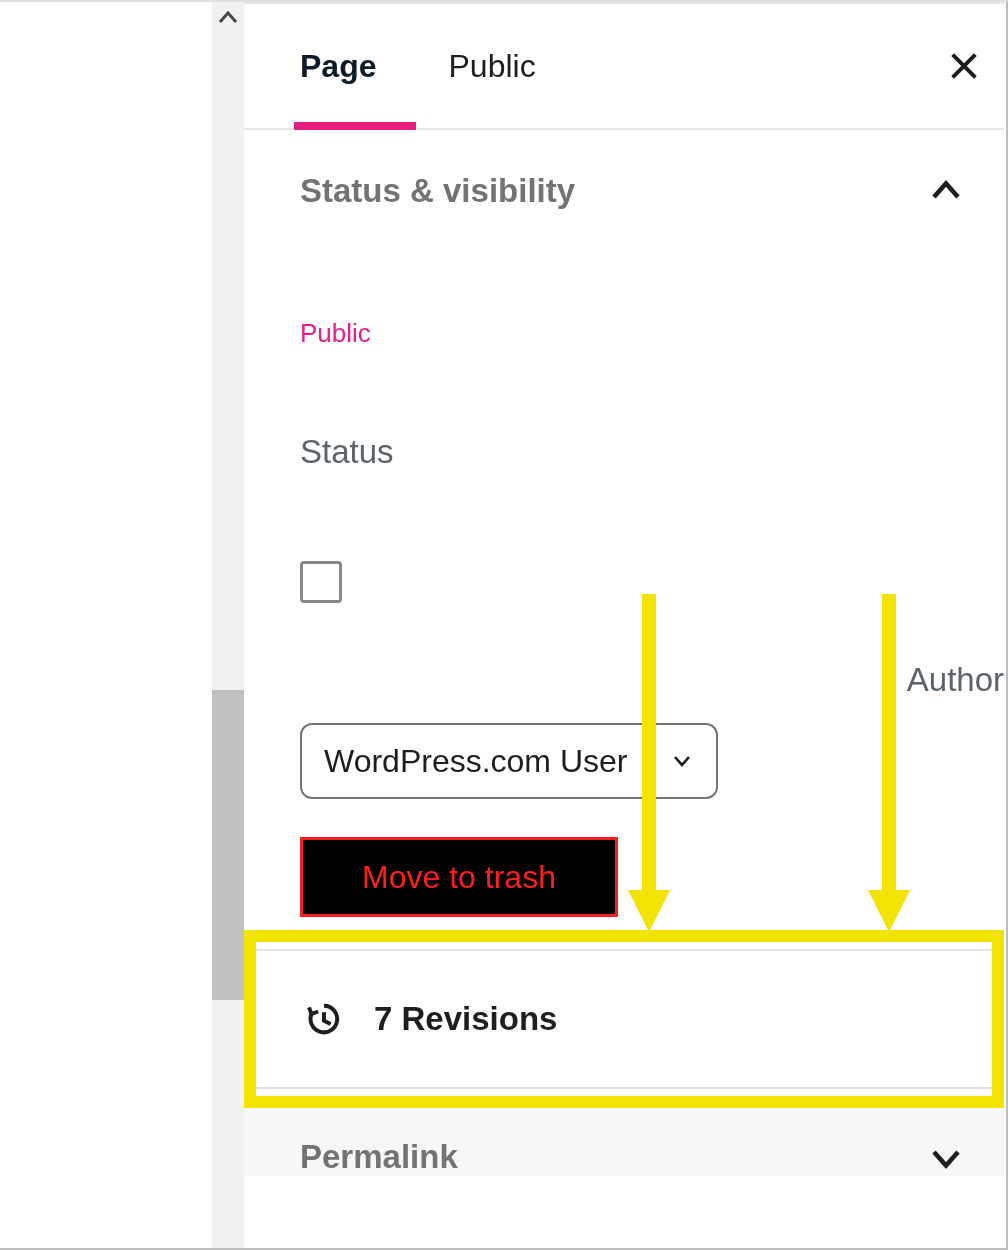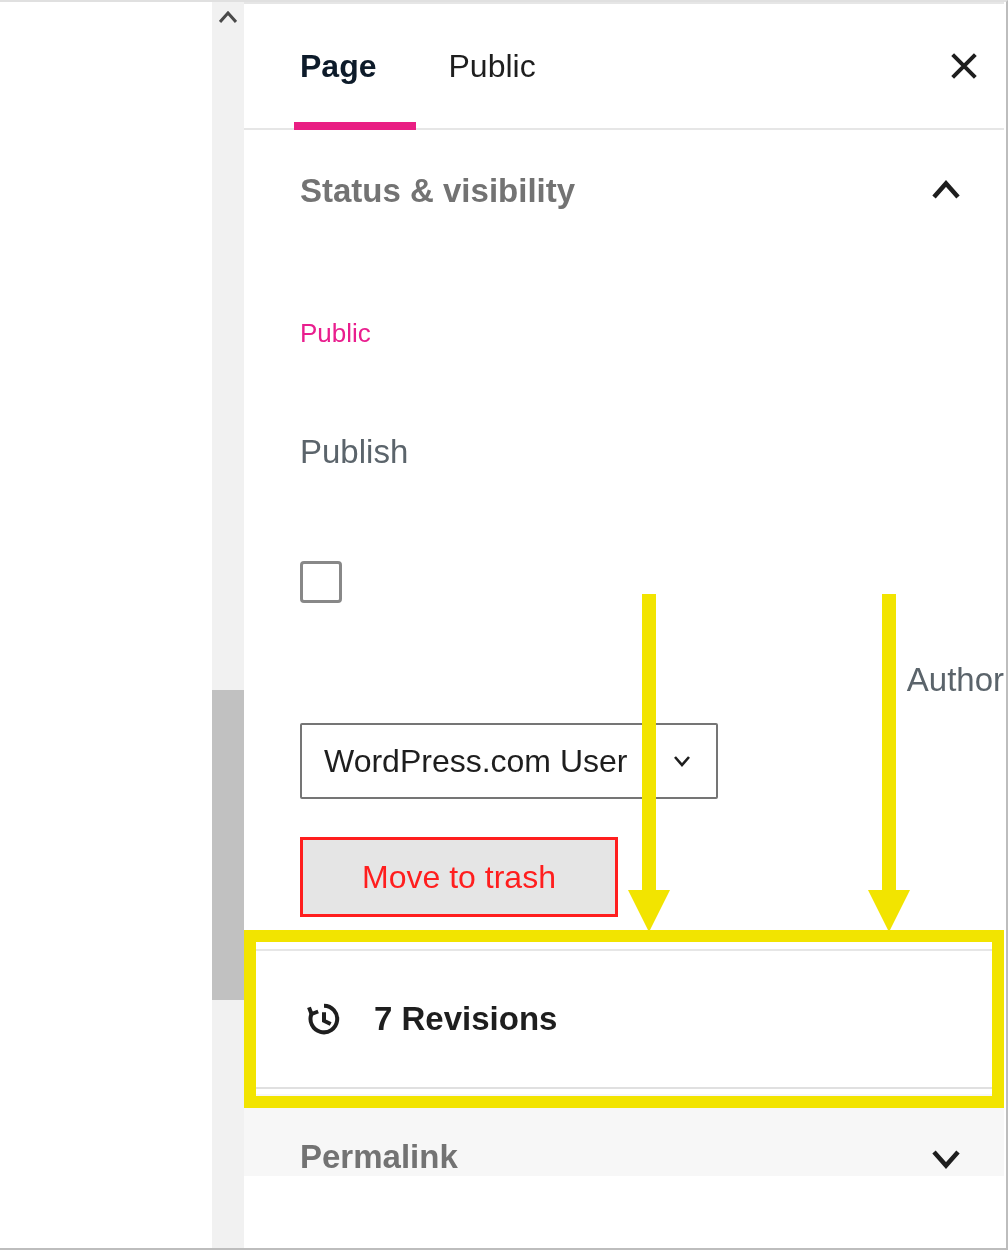--- a/index.html
+++ b/index.html
@@ -134,21 +134,21 @@
     padding-left: 56px;
     padding-top: 58px;
     text-align: right;
   }
   .select {
     margin-left: 56px;
     margin-top: 24px;
     width: 418px;
     height: 76px;
     border: 2px solid #757575;
-    border-radius: 2px;
+    border-radius: 12px;
     display: flex;
     align-items: center;
     justify-content: space-between;
     padding: 0 22px;
     font-size: 32px;
     color: #1e1e1e;
     cursor: pointer;
     background: #fff;
   }
 
@@ -157,21 +157,21 @@
     margin-top: 38px;
     width: 318px;
     height: 80px;
     border: 3px solid #ff1e1e;
     color: #ff1e1e;
     font-size: 32px;
     font-weight: 500;
     display: flex;
     align-items: center;
     justify-content: center;
-    background: #e5e5e5;
+    background: #000000;
     cursor: pointer;
   }
 
   .revisions {
     position: absolute;
     left: 0; right: 0;
     top: 945px;
     height: 140px;
     border-top: 2px solid #e6e6e6;
     border-bottom: 2px solid #e0e0e0;
@@ -244,21 +244,21 @@
       <svg class="chev" viewBox="0 0 24 24">
           <path d="M4 16 L12 7 L20 16" fill="none" stroke="#1e1e1e" stroke-width="3"></path>
         </svg>
     </div>
 
     <div class="row kv">
       <div class="value">Public</div>
     </div>
 
     <div class="row kv">
-      <div class="label">Publish</div>
+      <div class="label">Status</div>
     </div>
 
     <div class="row chk">
       <div class="checkbox"></div>
     </div>
 
     <div class="author-label">Author</div>
     <div class="select">
       <span>WordPress.com User</span>
       <svg width="24" height="24" viewBox="0 0 24 24">

